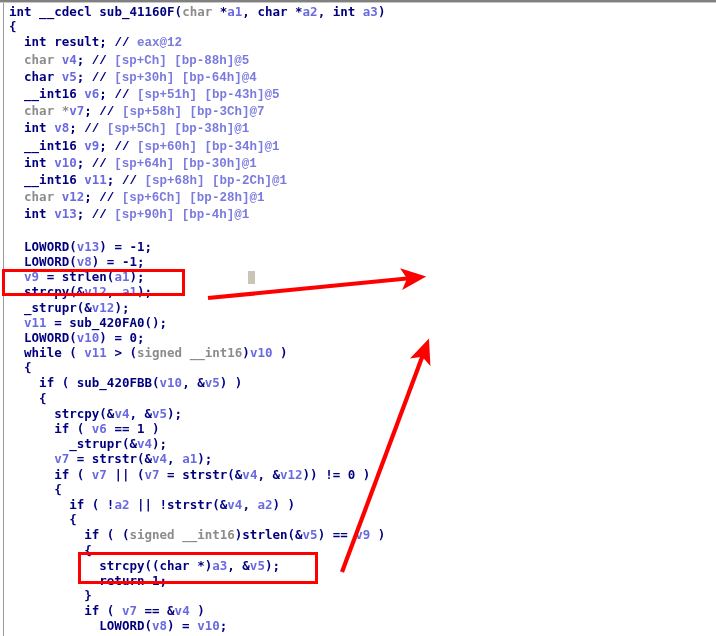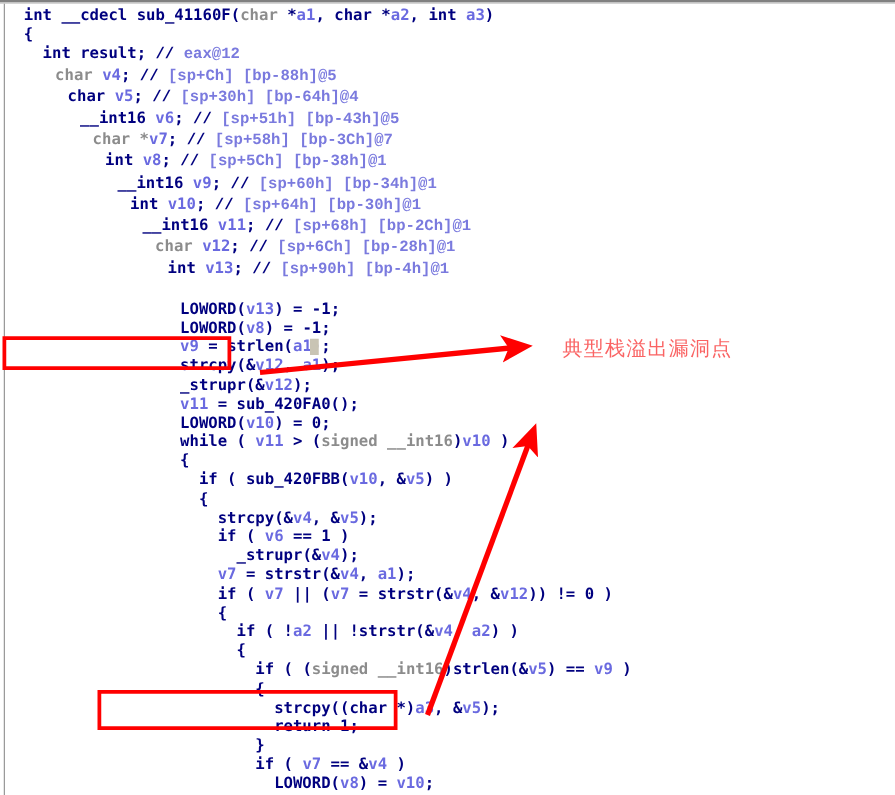--- a/index.html
+++ b/index.html
@@ -51,21 +51,20 @@
     width: 700px;
     font-family: "DejaVu Sans Mono", monospace;
     font-size: 12.5px;
     line-height: 15.2px;
     white-space: pre;
     letter-spacing: 0px;
   }
   .code .ln {
     display: block;
     height: 15.2px;
-    margin-left: 10px;
   }
   
   .kw   { color: #00007f; font-weight: bold; }   
   .var  { color: #6a6ae0; font-weight: bold; }   
   .cmt  { color: #7a7ade; font-weight: bold; font-family: Liberation Mono, monospace; }   
   .gray { color: #8c8c8c; font-weight: bold; }   
   .num  { color: #00007f; font-weight: bold; }
 
   
   .redbox {
@@ -125,15 +124,14 @@
   <svg class="arrow-svg" viewBox="0 0 716 636">
     <defs>
       <marker id="ah" markerWidth="6" markerHeight="6" refX="2.6" refY="3" orient="auto">
         <path d="M0,0.4 L6,3 L0,5.6 L1.4,3 Z" fill="#ff0000"></path>
       </marker>
     </defs>
     <line x1="208" y1="298" x2="412" y2="278" stroke="#ff0000" stroke-width="4.2" marker-end="url(#ah)"></line>
     <line x1="342" y1="572" x2="424" y2="352" stroke="#ff0000" stroke-width="4.2" marker-end="url(#ah)"></line>
   </svg>
 
-  <div class="annot-text">典型栈溢出漏洞点</div>
 
 </div>
 
 </body></html>

